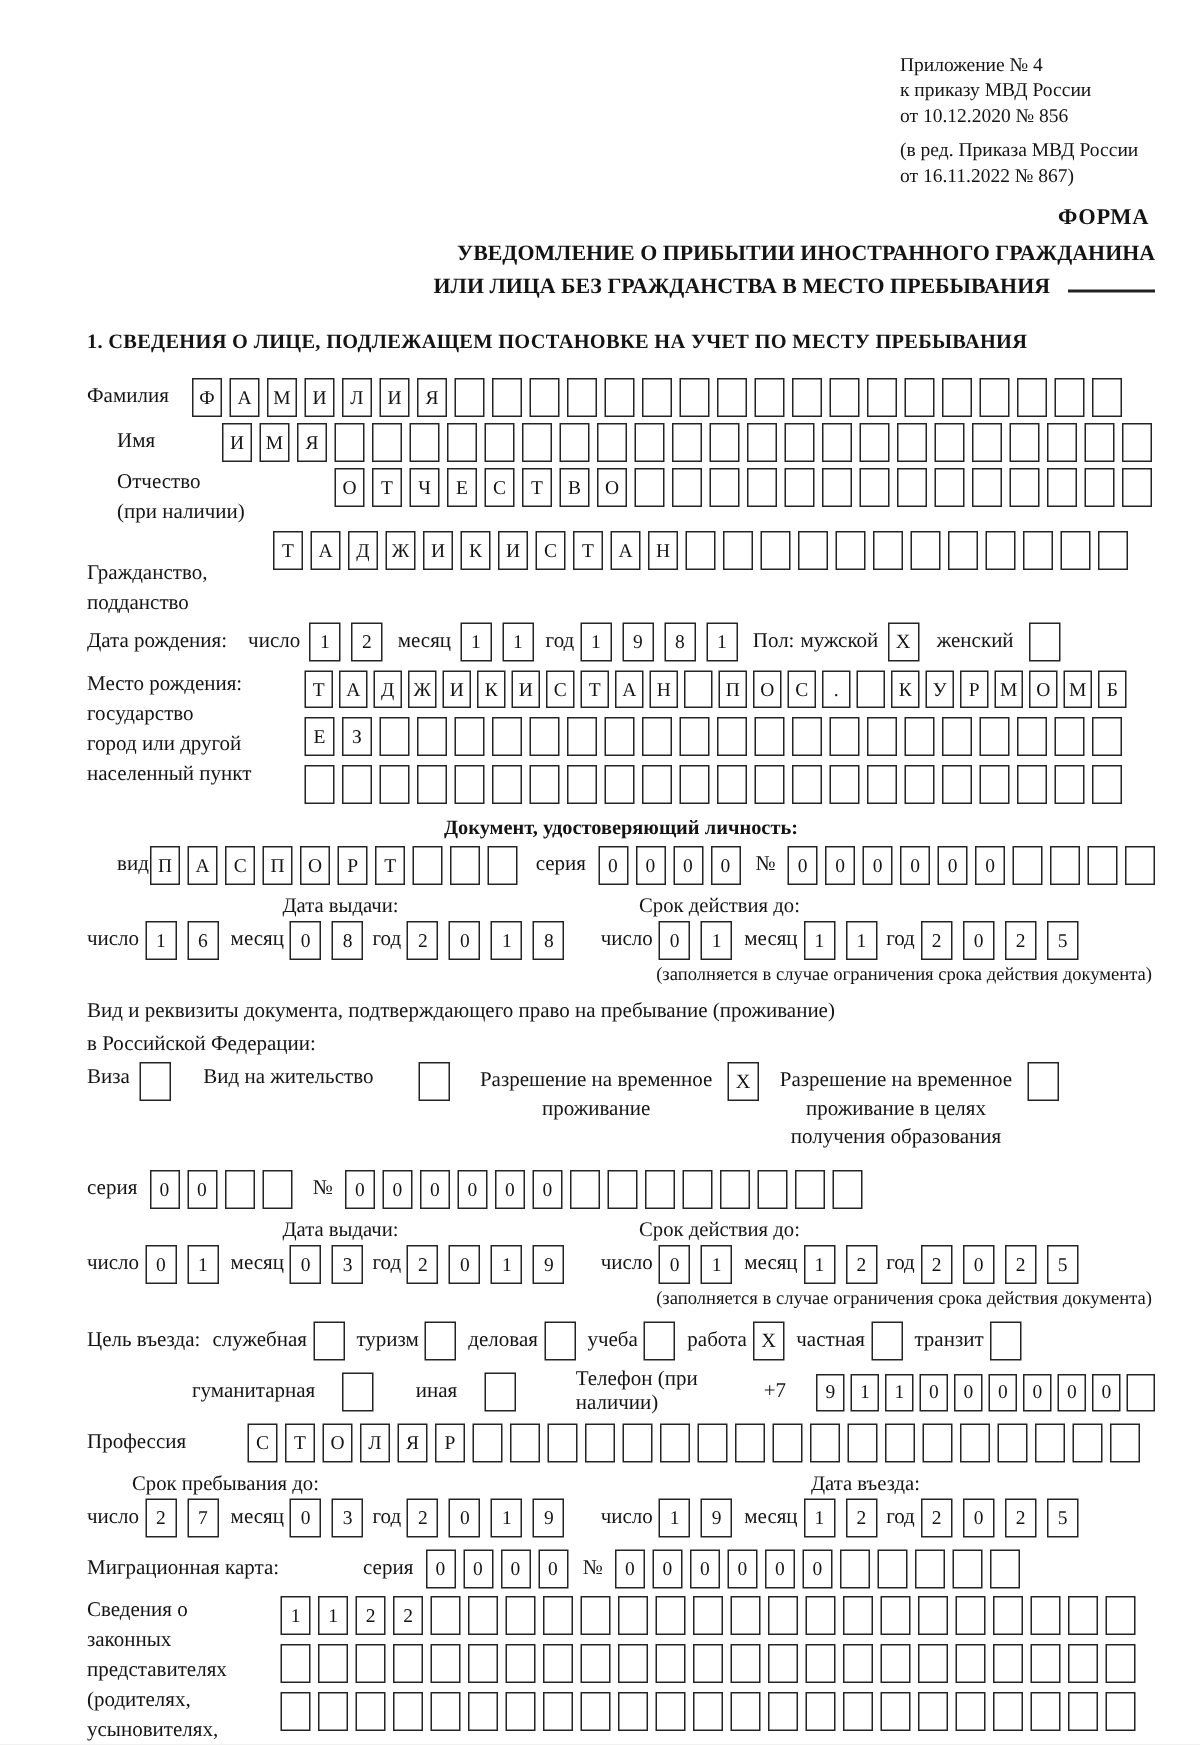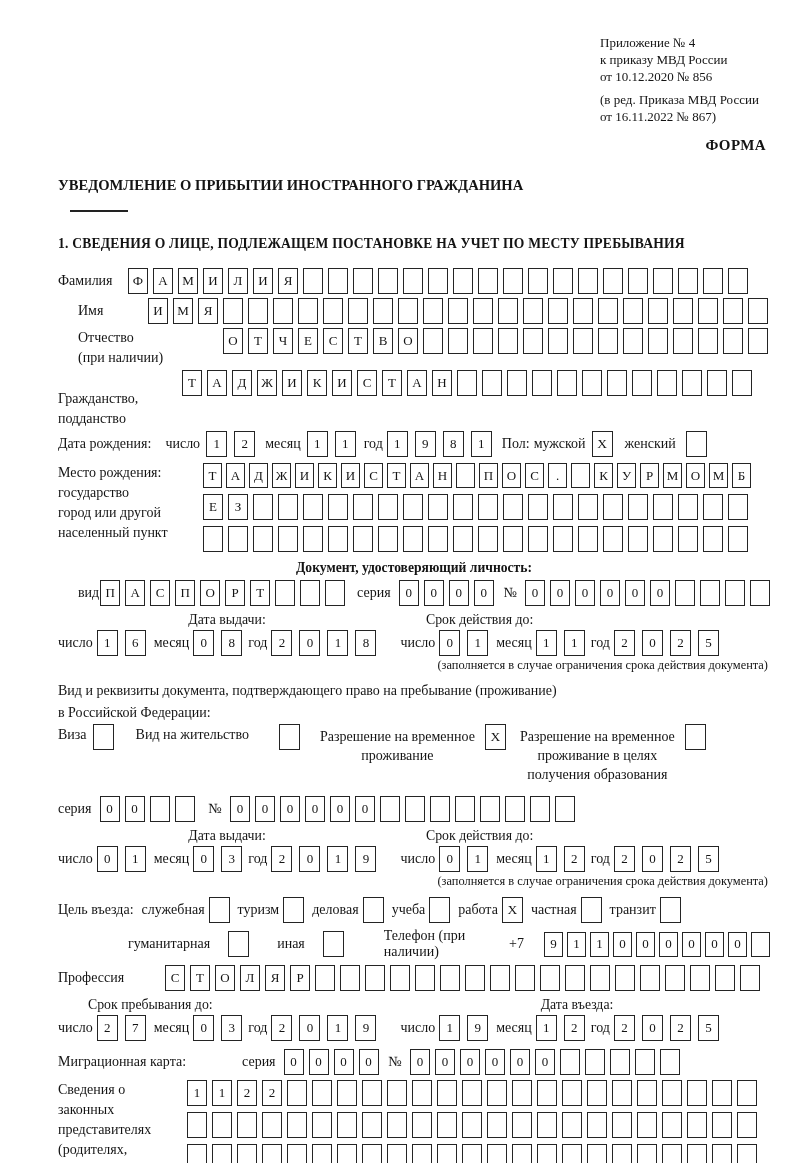--- a/index.html
+++ b/index.html
@@ -6,21 +6,21 @@
   html,body { background:#e8e8e8; }
   body { width:800px; height:1163px; overflow:hidden; }
   .page {
     width:800px; height:1163px; background:#ffffff; color:#141414;
     font-family:"Liberation Serif", serif; font-size:14px;
     padding:34px 30px 0 58px; position:relative; overflow:hidden;
   }
   .hdr { width:170px; margin-left:auto; font-size:13px; line-height:17px; }
   .hdr .rev { margin-top:6px; }
   .forma { margin-top:12px; text-align:right; font-weight:700; font-size:15px; letter-spacing:.4px; padding-right:4px; }
-  .title { margin-top:20px; text-align:left; font-weight:700; font-size:14.6px; line-height:22px; }
+  .title { margin-top:4px; text-align:right; font-weight:700; font-size:14.6px; line-height:22px; }
   .blank { display:inline-block; width:58px; border-bottom:2px solid #222; height:13px; margin-left:12px; }
   .sect { margin-top:18px; font-weight:700; font-size:13.6px; letter-spacing:.2px; }
 
   .row  { display:flex; align-items:center; }
   .rowt { display:flex; align-items:flex-start; }
   .lblcol div { line-height:20px; }
   .stack { display:flex; flex-direction:column; }
   .stack > .cells { margin-bottom:6px; }
 
   .cells { display:inline-flex; gap:5px; }
@@ -63,21 +63,21 @@
     <div>к приказу МВД России</div>
     <div>от 10.12.2020 № 856</div>
     <div class="rev">(в ред. Приказа МВД России</div>
     <div>от 16.11.2022 № 867)</div>
   </div>
 
   <div class="forma">ФОРМА</div>
 
   <div class="title">
     <div>УВЕДОМЛЕНИЕ О ПРИБЫТИИ ИНОСТРАННОГО ГРАЖДАНИНА</div>
-    <div><span class="blank"></span></div>
+    <div><span>ИЛИ ЛИЦА БЕЗ ГРАЖДАНСТВА В МЕСТО ПРЕБЫВАНИЯ</span><span class="blank"></span></div>
   </div>
 
   <div class="sect">1. СВЕДЕНИЯ О ЛИЦЕ, ПОДЛЕЖАЩЕМ ПОСТАНОВКЕ НА УЧЕТ ПО МЕСТУ ПРЕБЫВАНИЯ</div>
 
   <div class="row mt16">
     <span class="w70">Фамилия</span>
     <span class="cells">
         <span class="cell">Ф</span>
         <span class="cell">А</span>
         <span class="cell">М</span>

